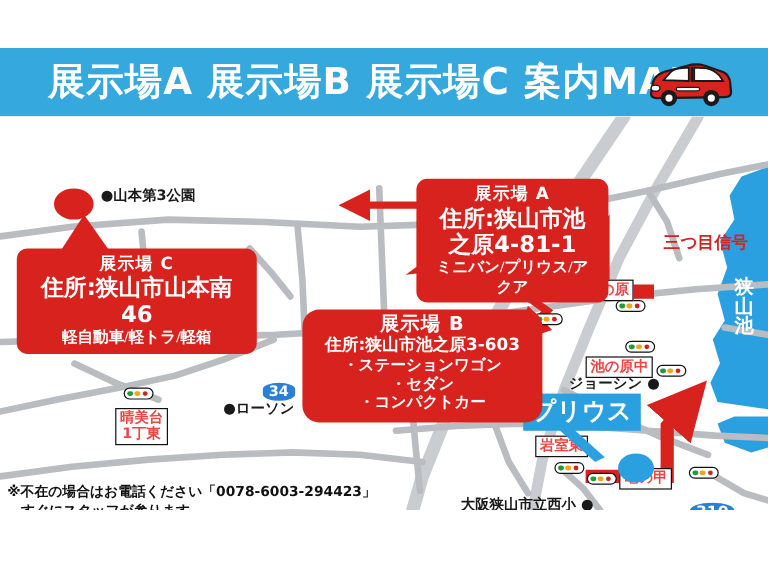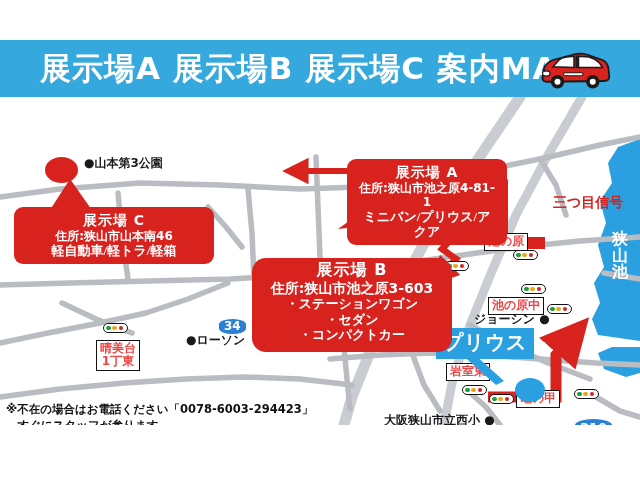--- a/index.html
+++ b/index.html
@@ -64,23 +64,23 @@
     background: #d8221e;
     color: #ffffff;
     font-weight: bold;
     text-align: center;
     border-radius: 9px;
     padding: 5px 10px 6px 10px;
     line-height: 1.18;
     z-index: 40;
   }
   .callout .ttl { font-size: 14px; letter-spacing: 1px; }
-  .callout .addr { font-size: 12px; }
+  .callout .addr { font-size: 19px; }
   .callout .li { font-size: 13px; font-family: Liberation Serif, serif; }
-  #box-a { left: 347px; top: 62px; width: 160px; }
+  #box-a { left: 347px; top: 52px; width: 160px; }
   #box-b { left: 252px; top: 161px; width: 200px; border-radius: 14px; padding-top: 3px; padding-bottom: 10px;}
   #box-b .ttl { font-size: 16px; }
   #box-b .addr { font-size: 14px; }
   #box-c { left: 14px; top: 110px; width: 200px; }
   
   .tail { position: absolute; z-index: 39; }
   
   .plabel {
     position: absolute;
     font-size: 12px;

